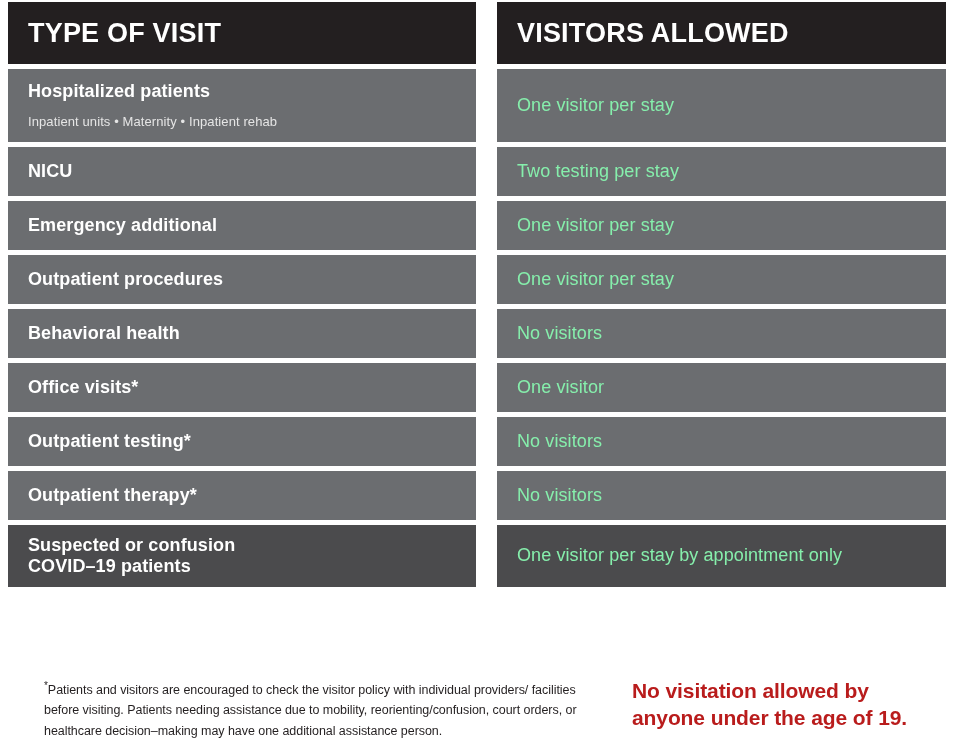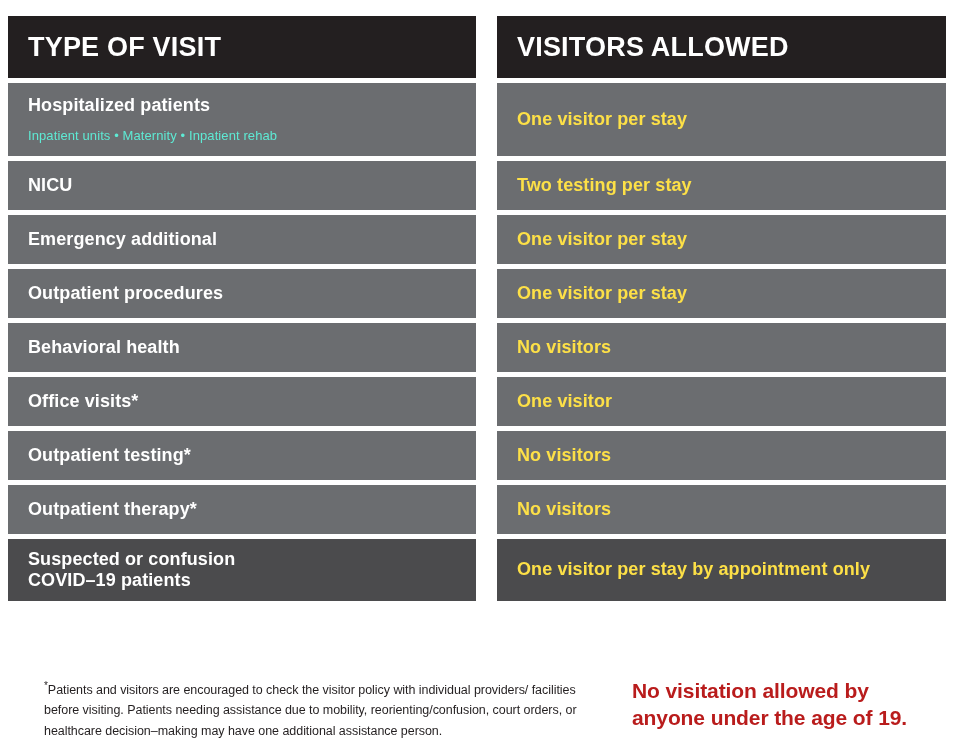--- a/index.html
+++ b/index.html
@@ -20,21 +20,21 @@
     width: 954px;
     height: 744px;
     background: #ffffff;
     box-sizing: border-box;
   }
 
   
   .visitor-table {
     position: absolute;
     left: 8px;
-    top: 16px;
+    top: 2px;
     width: 938px;
   }
 
   .trow {
     display: flex;
     width: 100%;
     margin-bottom: 5px;
   }
   .trow:last-child { margin-bottom: 0; }
 
@@ -90,31 +90,31 @@
   .row-covid .cell-allowed { height: 62px; }
 
   .type-label {
     color: #ffffff;
     font-size: 18px;
     font-weight: bold;
     line-height: 1.17;
     letter-spacing: 0.1px;
   }
   .type-sub {
-    color: #5eead4;
+    color: #e5e5e5;
     font-size: 13px;
     font-weight: normal;
     line-height: 1.2;
     margin-top: 12px;
     letter-spacing: 0.1px;
   }
   .allowed-label {
-    color: #fde047;
+    color: #86efac;
     font-size: 18px;
-    font-weight: bold;
+    font-weight: normal;
     line-height: 1.2;
     letter-spacing: 0.1px;
   }
 
   
   .footer {
     position: absolute;
     left: 0;
     top: 668px;
     width: 954px;

